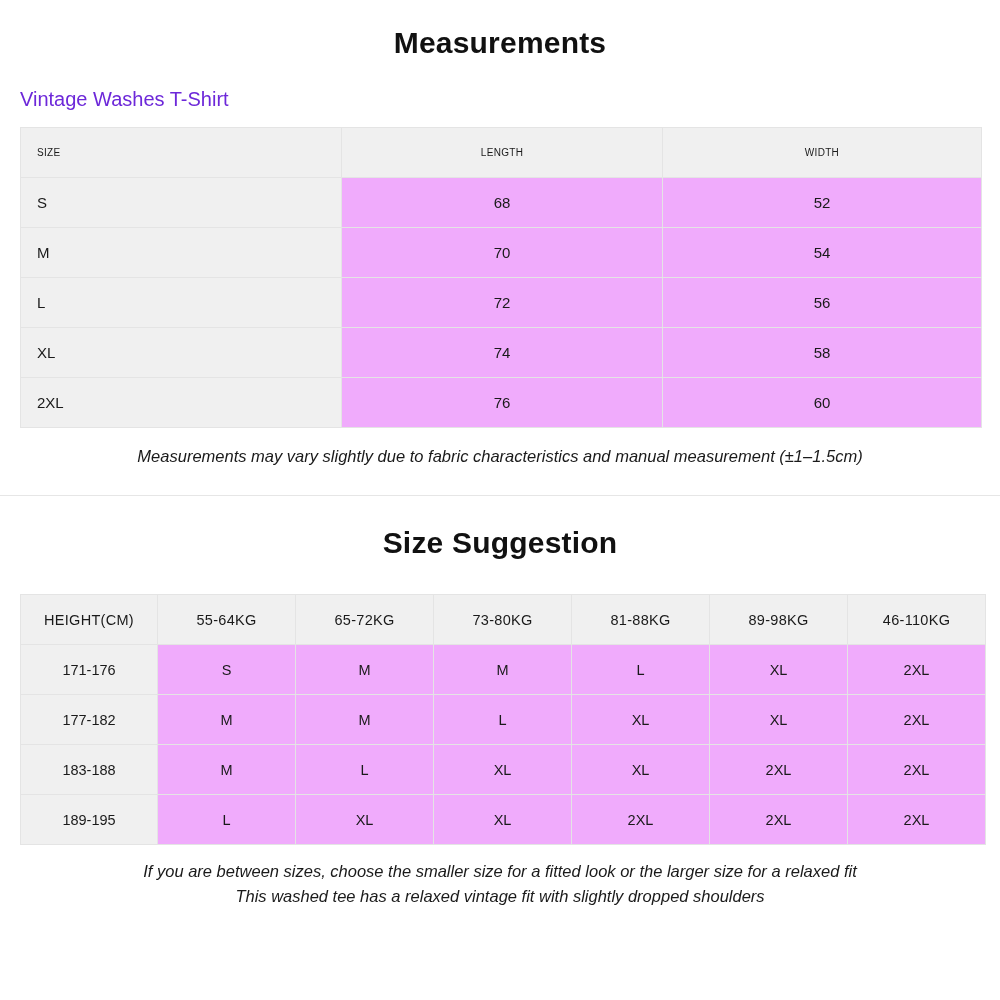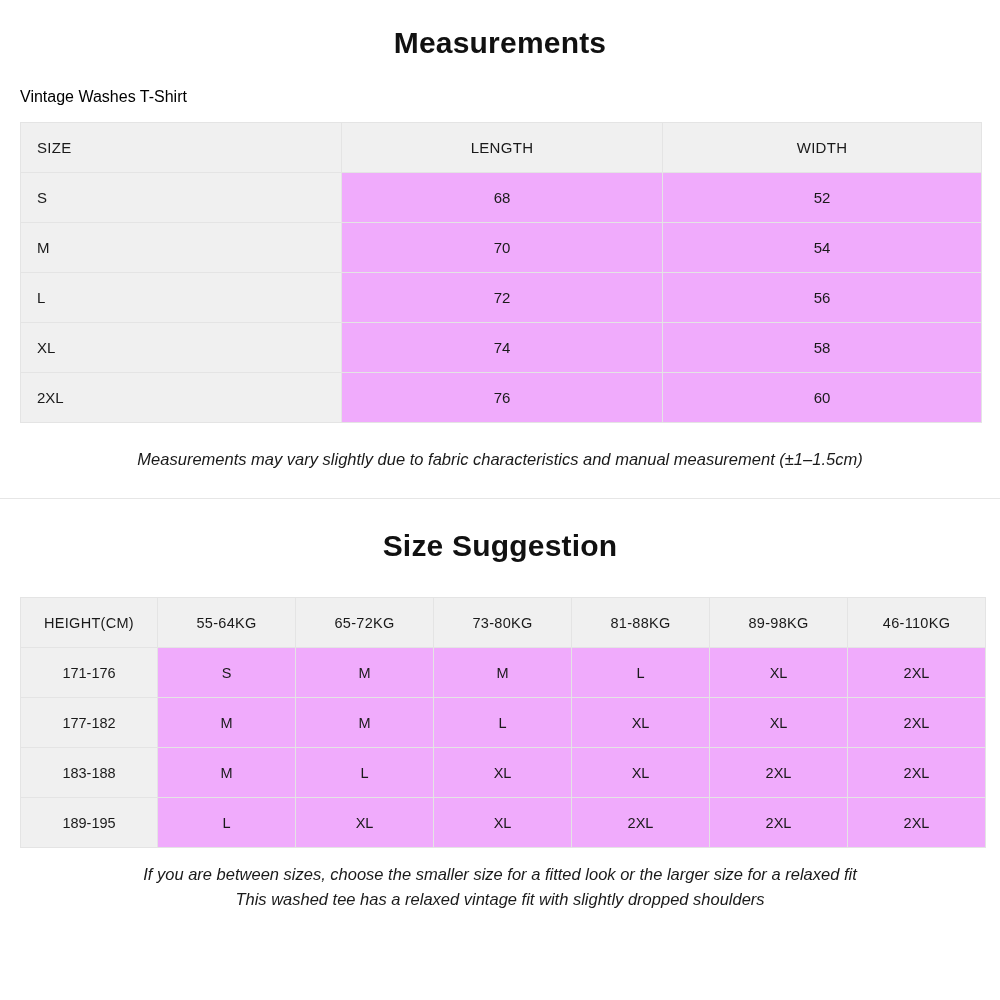--- a/index.html
+++ b/index.html
@@ -26,22 +26,22 @@
     text-align: center;
     font-size: 30px;
     font-weight: 700;
     color: #111111;
     letter-spacing: 0.2px;
     margin: 8px;
     padding: 18px 0 0 0;
   }
 
   .subtitle {
-    font-size: 16px;
-    color: #000000;
+    font-size: 20px;
+    color: #6d28d9;
     padding: 20px 0 0 20px;
     margin: 0;
   }
 
   .table-wrap {
     padding: 0 20px;
     margin-top: 16px;
   }
 
   table.sizetable {
@@ -61,21 +61,21 @@
     height: 48px;
     padding: 0 16px;
     text-align: center;
     vertical-align: middle;
     border: 0;
   }
 
   table.sizetable thead th {
     background: #f0f0f0;
     font-weight: 500;
-    font-size: 15px;
+    font-size: 10px;
     letter-spacing: 0.3px;
   }
 
   
   table.sizetable thead th.firstcol,
   table.sizetable tbody td.firstcol {
     background: #f0f0f0;
     text-align: left;
   }
 
@@ -99,21 +99,21 @@
   #suggestion-table col.s1 { width: 136px; }
   #suggestion-table col.sx { width: 137px; }
 
   .note {
     font-style: italic;
     font-size: 16.5px;
     line-height: 25px;
     text-align: center;
     color: #1a1a1a;
     padding: 16px 80px 0 80px;
-    margin: 8px;
+    margin: 0;
   }
 
   .note-block { padding-top: 14px; }
   .note-line {
     font-style: italic;
     font-size: 16.5px;
     line-height: 25px;
     text-align: center;
     color: #1a1a1a;
     margin: 0;

